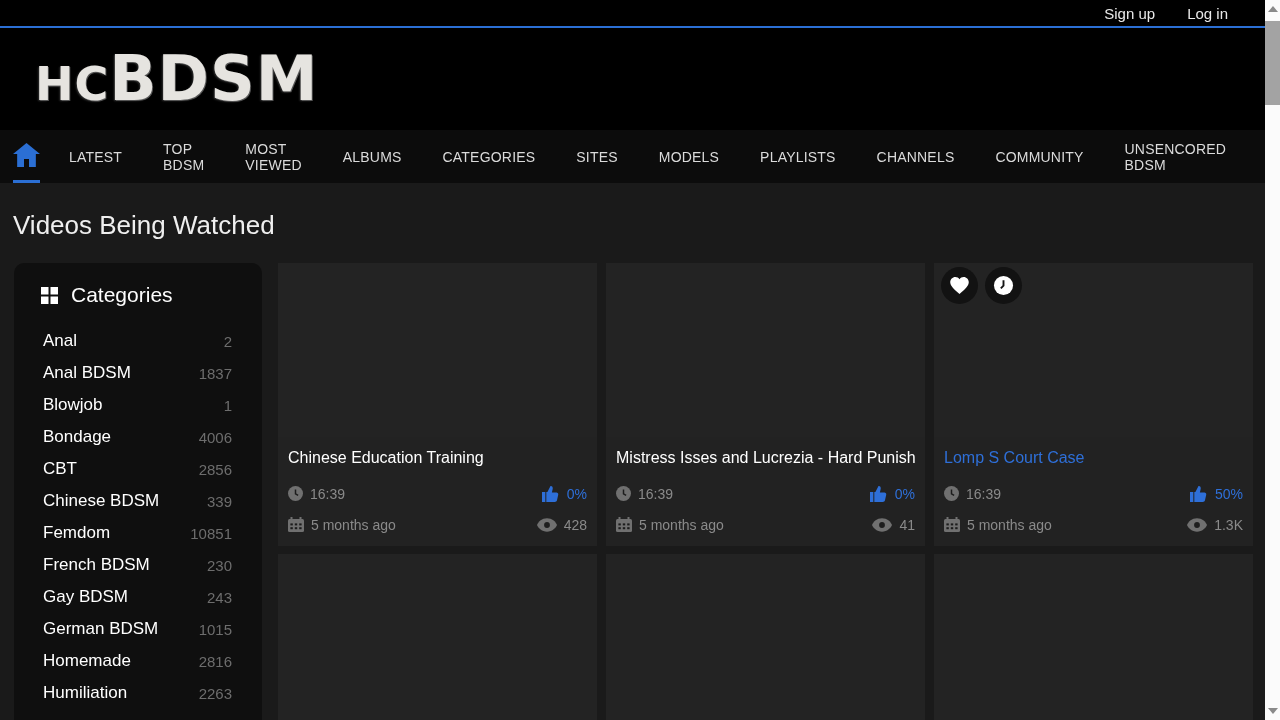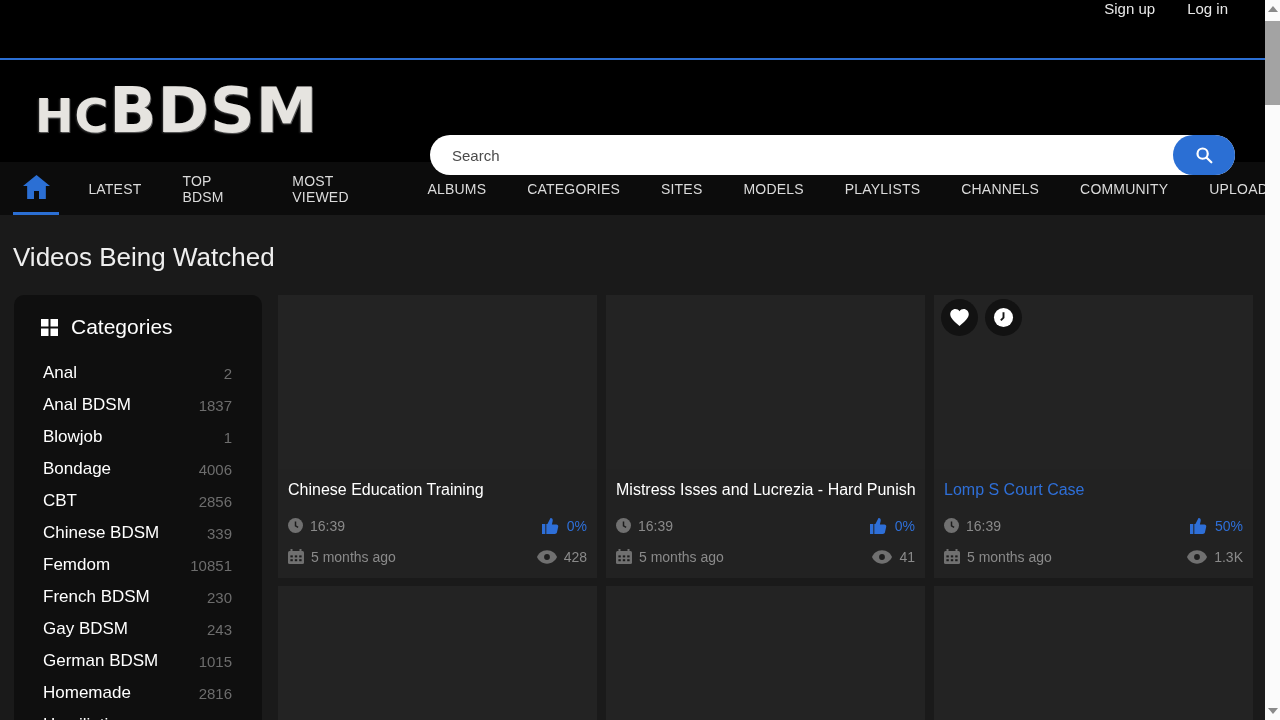--- a/index.html
+++ b/index.html
@@ -1,22 +1,22 @@
 <!DOCTYPE html>
 <html><head>
 <meta charset="utf-8">
 <style>
   * { margin:0; padding:0; box-sizing:border-box; }
   html,body { width:1280px; height:720px; overflow:hidden; }
   body { background:#1a1a1a; font-family:"Liberation Sans", sans-serif; position:relative; }
   a { text-decoration:none; cursor:pointer; }
 
   
-  .topbar { height:60px; background:#000; border-bottom:2px solid #2b6fd4;
-            display:flex; justify-content:flex-end; align-items:flex-start; gap:32px; padding-right:52px; }
+  .topbar { height:28px; background:#000; border-bottom:2px solid #2b6fd4;
+            display:flex; justify-content:flex-end; align-items:center; gap:32px; padding-right:52px; }
   .topbar a { color:#e9e9e9; font-size:15px; }
 
   
   header { height:102px; background:#000; position:relative; }
   .logo { position:absolute; left:35px; top:50%; transform:translateY(-50%);
           font-family:"DejaVu Sans", sans-serif; font-weight:800; color:#e6e4e0;
           text-shadow:1px 1px 0 #555, -1px 1px 2px #333; letter-spacing:1px; line-height:1; }
   .logo .sm { font-size:46px; }
   .logo .lg { font-size:62px; }
   .searchbox { position:absolute; left:430px; top:75px; width:805px; height:40px; }
@@ -77,51 +77,41 @@
 </head>
 <body>
 
 <div class="topbar">
   <a>Sign up</a>
   <a>Log in</a>
 </div>
 
 <header>
   <a class="logo"><span class="sm">HC</span><span class="lg">BDSM</span></a>
-  <div class="searchbox">
-    <input type="text" placeholder="Search" style="">
-    <button class="search-btn">
-      <span style="display:flex">
-        <svg width="22" height="22" viewBox="0 0 24 24" fill="none" stroke="#fff" stroke-width="2.4" stroke-linecap="round">
-            <circle cx="10.5" cy="10.5" r="5.6"></circle>
-            <line x1="15.2" y1="15.2" x2="20" y2="20"></line>
-          </svg>
-      </span>
-    </button>
-  </div>
 </header>
 
 <nav>
   <a class="nav-home">
     <span style="display:flex">
       <svg width="27" height="24" viewBox="0 0 26 23" fill="#2b6fd4">
           <path d="M13 0 L26 10.5 h-4 V23 h-6.6 v-7.6 h-4.8 V23 H4 V10.5 H0 Z"></path>
         </svg>
     </span>
   </a>
   <a class="navitem">LATEST</a>
   <a class="navitem">TOP BDSM</a>
   <a class="navitem">MOST VIEWED</a>
   <a class="navitem">ALBUMS</a>
   <a class="navitem">CATEGORIES</a>
   <a class="navitem">SITES</a>
   <a class="navitem">MODELS</a>
   <a class="navitem">PLAYLISTS</a>
   <a class="navitem">CHANNELS</a>
   <a class="navitem">COMMUNITY</a>
+  <a class="navitem">UNSENCORED BDSM</a>
   <a class="navitem">UPLOAD</a>
 </nav>
 
 <main>
   <h1>Videos Being Watched</h1>
 
   <div class="content">
 
     <aside>
       <div class="cat-header">

